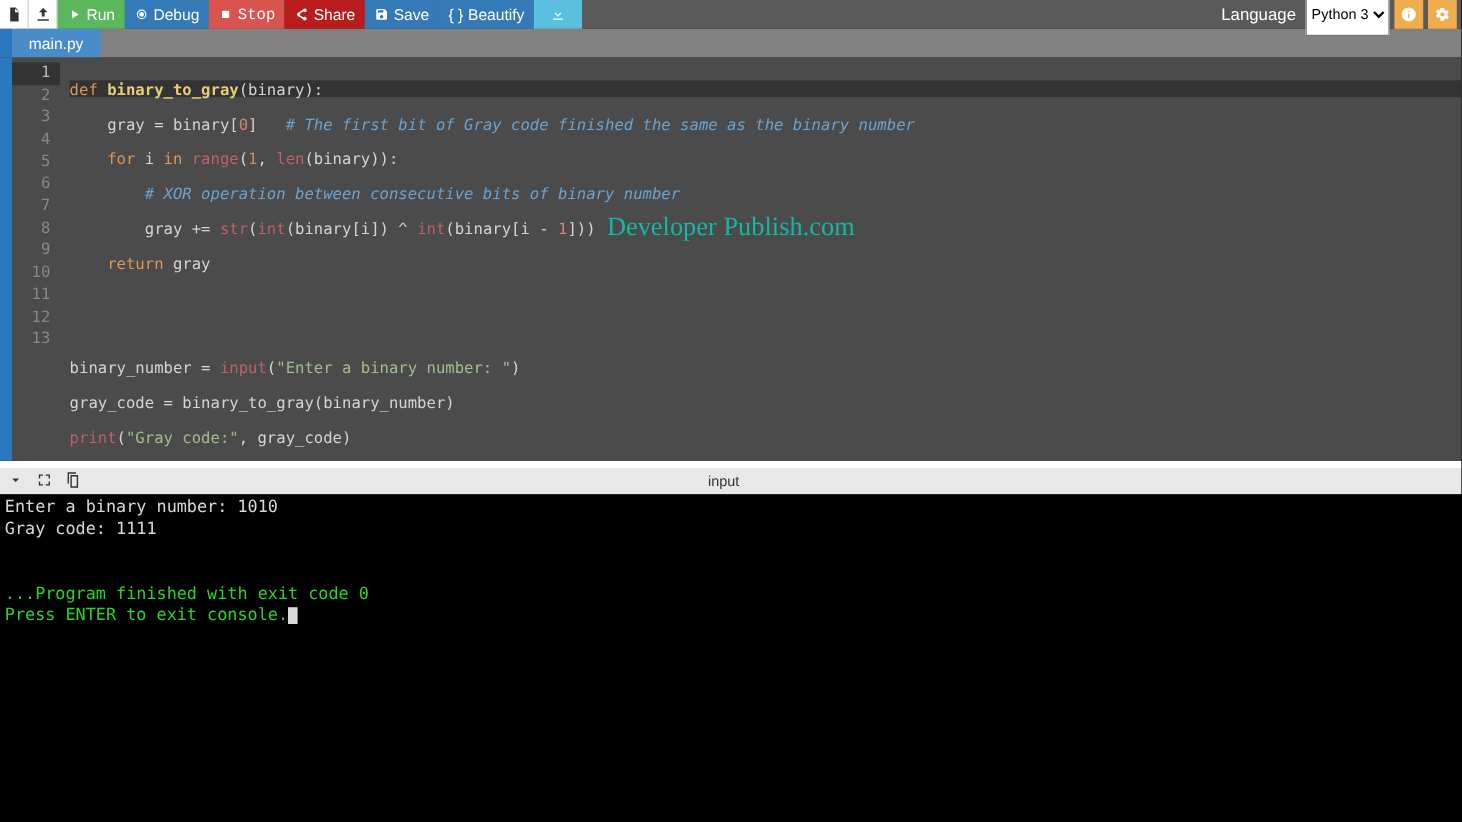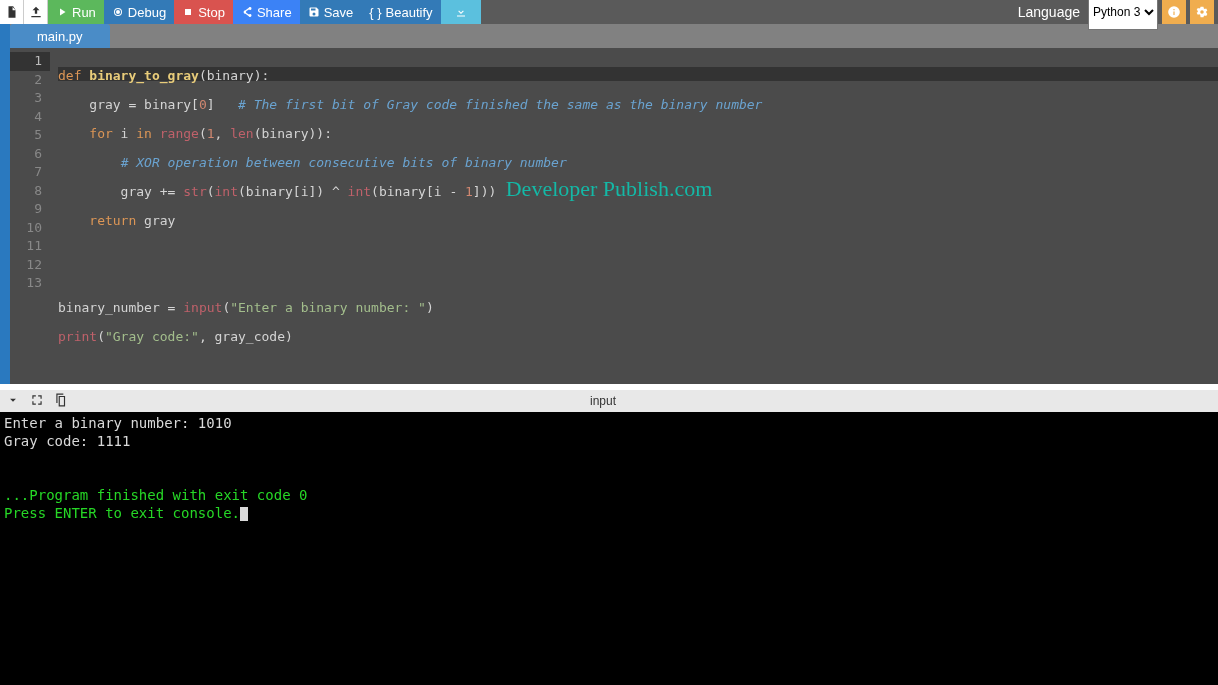--- a/index.html
+++ b/index.html
@@ -32,42 +32,42 @@
     color: #fff;
     cursor: pointer;
     border: none;
     font-size: 13px;
     gap: 4px;
     justify-content: center;
   }
   .btn svg { width:12px; height:12px; fill:#fff; }
   .btn-run { background: #5cb85c; }
   .btn-debug { background: #337ab7; }
-  .btn-stop { background: #d9534f; }
-  .btn-share { background: #3b82f6; }
+  .btn-stop { background: #d9534f; font-family: Liberation Mono, monospace; }
+  .btn-share { background: #b91c1c; }
   .btn-save { background: #337ab7; }
   .btn-beautify { background: #337ab7; }
   .btn-download { background:#5bc0de; width:40px; justify-content:center;}
   .lang-label { color:#fff; font-size:14px; margin-right:4px; }
   select.lang {
     height:36px; font-size:12px; background:#fff;
   }
   .icon-btn-orange {
     width:24px; height:24px; background:#f0ad4e; display:flex; align-items:center; justify-content:center; cursor:pointer;
   }
   .icon-btn-orange svg { width:14px; height:14px; fill:#fff; }
   .tabbar {
     height: 24px;
     background: #818181;
     display: flex;
     align-items: flex-end;
   }
   .left-strip { width:10px; background:#2a79bf; height:100%; }
   .tab {
-    background:#4a8cc7; color:#fff; font-size:13px; padding:3px 27px; height:24px;
+    background:#4a8cc7; color:#fff; font-size:13px; padding:3px 14px; height:24px;
     display:flex; align-items:center; cursor:pointer; border-top-left-radius:3px; border-top-right-radius:3px;
   }
   .editor-wrap {
     height: 336px;
     background:#4b4b4b;
     display:flex;
     position:relative;
   }
   .editor-left-strip { width:10px; background:#2a79bf; }
   .gutter {
@@ -214,20 +214,21 @@
   <div class="code">
 <div class="line active"><span class="kw">def</span> <span class="fn">binary_to_gray</span>(binary):</div>
 <div class="line">    gray <span class="op">=</span> binary[<span class="num">0</span>]   <span class="cmt"># The first bit of Gray code finished the same as the binary number</span></div>
 <div class="line">    <span class="kw">for</span> i <span class="kw">in</span> <span class="builtin">range</span>(<span class="num">1</span>, <span class="builtin">len</span>(binary)):</div>
 <div class="line">        <span class="cmt"># XOR operation between consecutive bits of binary number</span></div>
 <div class="line">        gray <span class="op">+=</span> <span class="builtin">str</span>(<span class="builtin">int</span>(binary[i]) <span class="op">^</span> <span class="builtin">int</span>(binary[i <span class="op">-</span> <span class="num">1</span>]))</div>
 <div class="line">    <span class="kw">return</span> gray</div>
 <div class="line"> </div>
 <div class="line"> </div>
 <div class="line">binary_number <span class="op">=</span> <span class="builtin">input</span>(<span class="str">"Enter a binary number: "</span>)</div>
+<div class="line">gray_code <span class="op">=</span> binary_to_gray(binary_number)</div>
 <div class="line"><span class="builtin">print</span>(<span class="str">"Gray code:"</span>, gray_code)</div>
 <div class="line"> </div>
   </div>
   <div class="watermark">Developer Publish.com</div>
 </div>
 
 <div class="splitter"></div>
 
 <div class="console-hdr">
   <div class="console-hdr-left">

